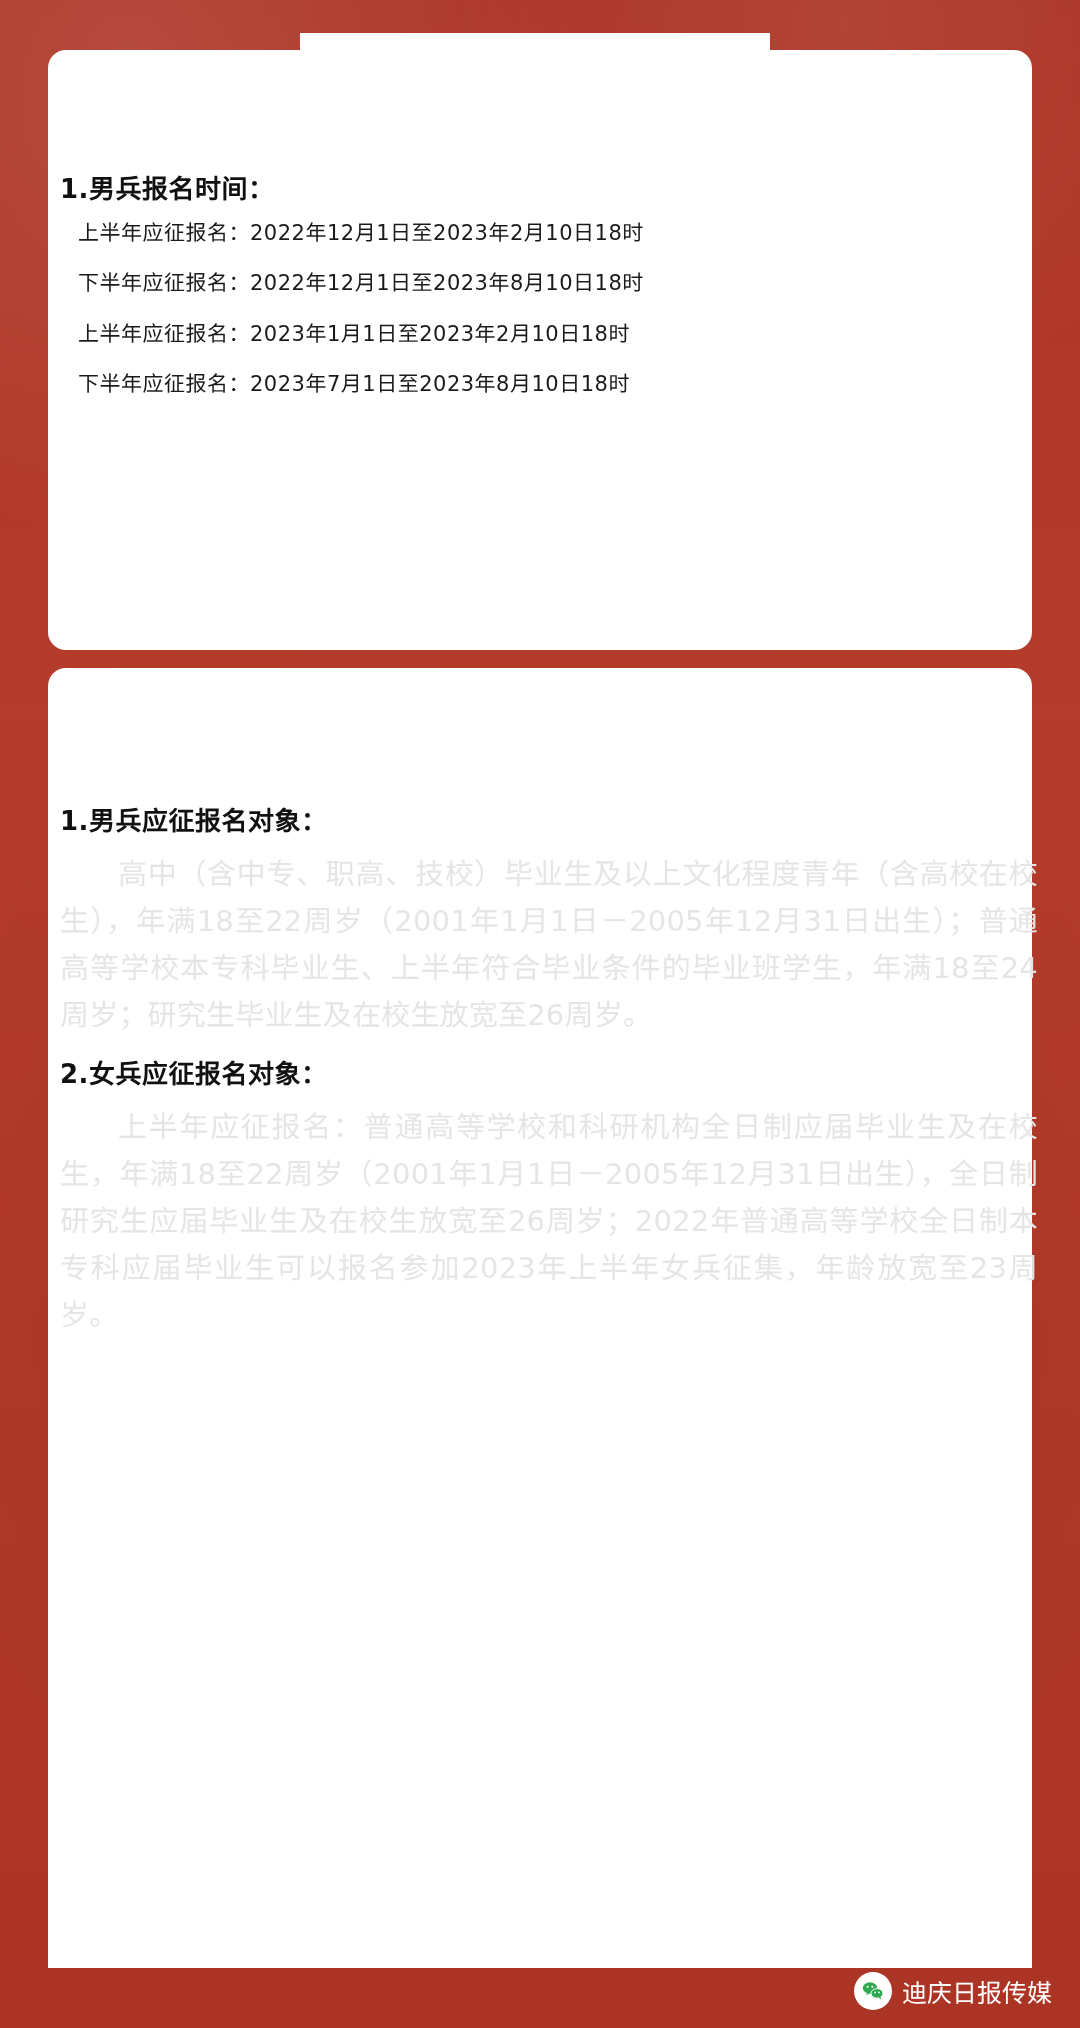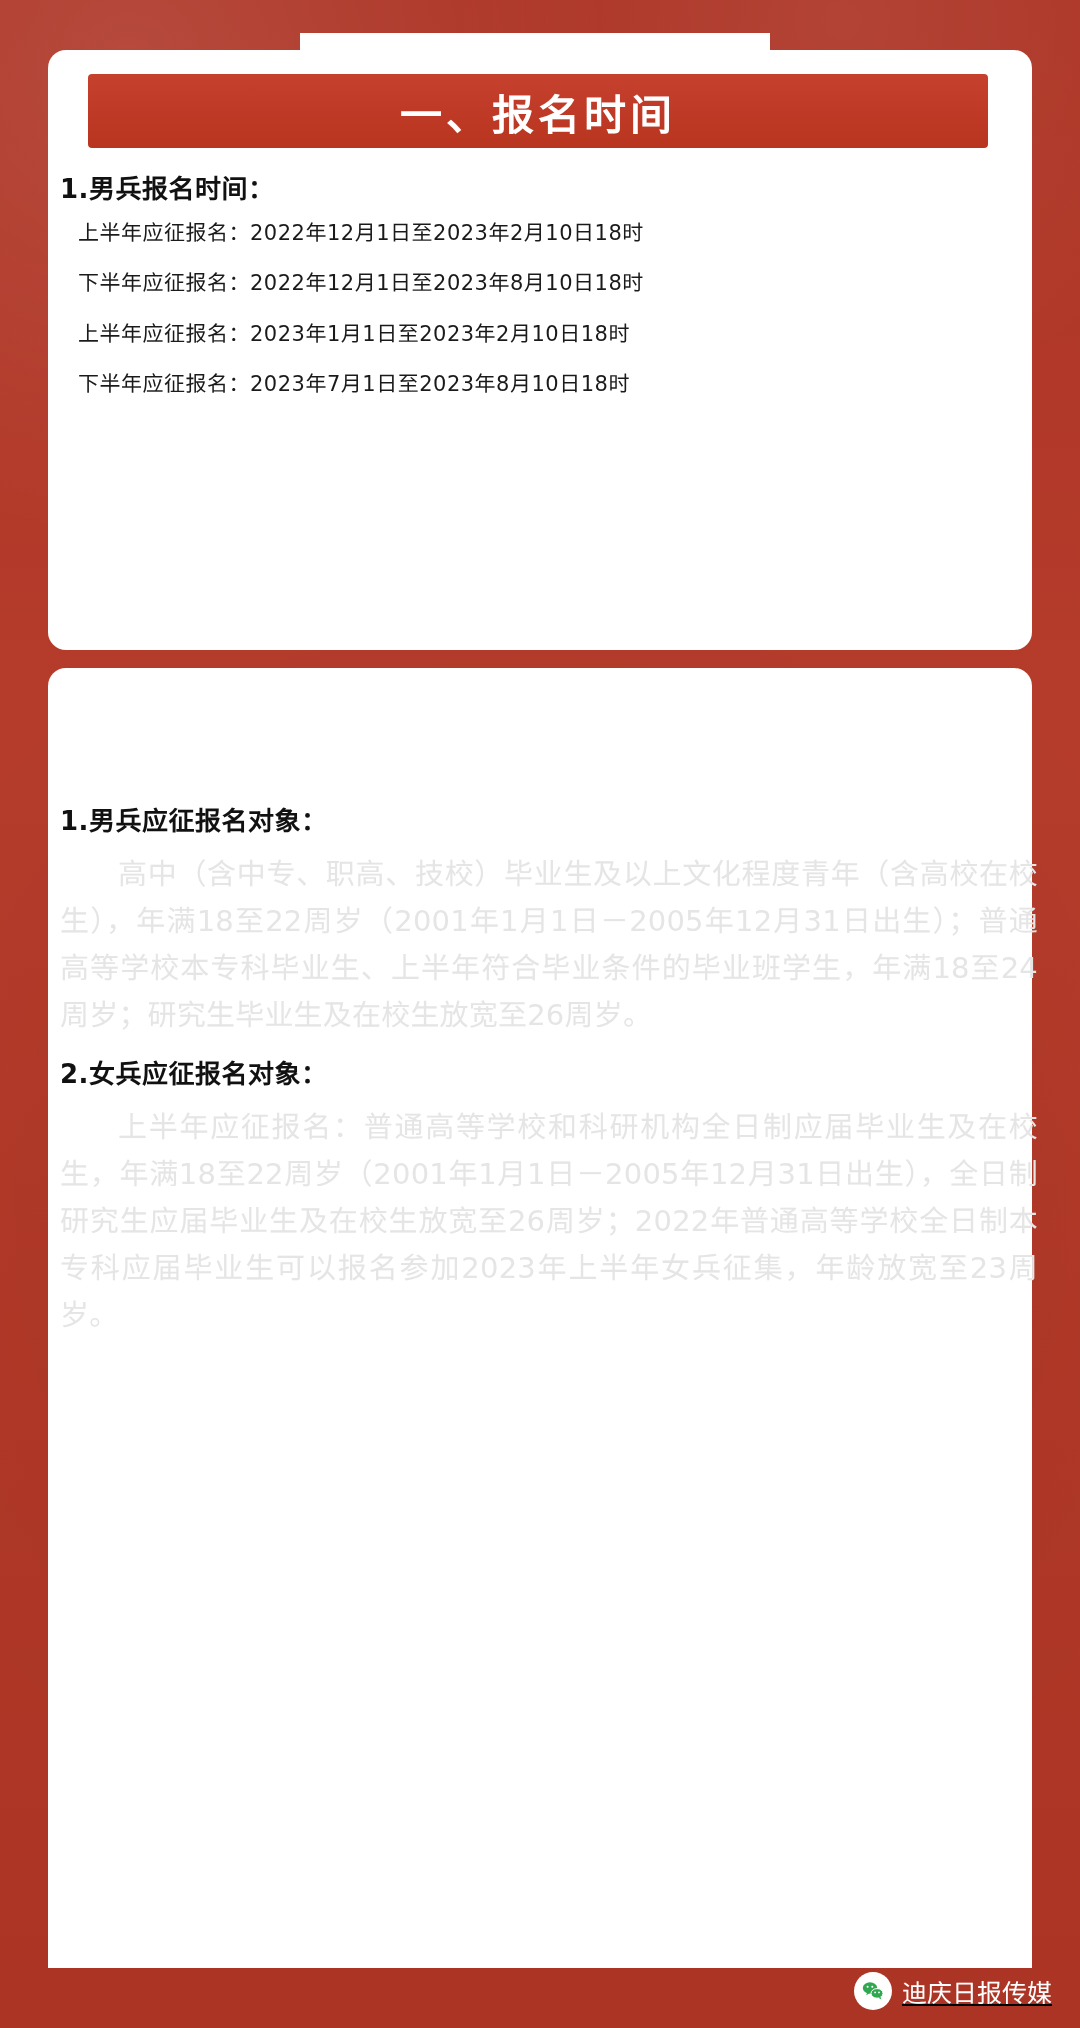--- a/index.html
+++ b/index.html
@@ -117,21 +117,20 @@
 
   
   .footer-badge {
     position: absolute;
     right: 28px;
     bottom: 18px;
     display: flex;
     align-items: center;
     gap: 10px;
     background: rgba(255,255,255,0.0);
-    text-decoration: underline;
   }
   .wechat-mark {
     width: 38px;
     height: 38px;
     border-radius: 50%;
     background: #ffffff;
     display: flex;
     align-items: center;
     justify-content: center;
     color: #2fa84f;
@@ -147,23 +146,20 @@
 </head>
 <body>
 
 <div class="backdrop"></div>
 
 <div class="page">
 
   <div class="top-bar"></div>
 
   <div class="card" id="card-time"></div>
-  <div class="section-band" id="band-1">
-    <span class="band-title">一、报名时间</span>
-  </div>
   <div class="content" style="top:168px;">
     <p class="subhead">1.男兵报名时间：</p>
     <p class="line indent">上半年应征报名：2022年12月1日至2023年2月10日18时</p>
     <p class="line indent">下半年应征报名：2022年12月1日至2023年8月10日18时</p>
     <p class="line indent">上半年应征报名：2023年1月1日至2023年2月10日18时</p>
     <p class="line indent">下半年应征报名：2023年7月1日至2023年8月10日18时</p>
   </div>
 
   <div class="card" id="card-target"></div>
   <div class="content" style="top:800px;">

